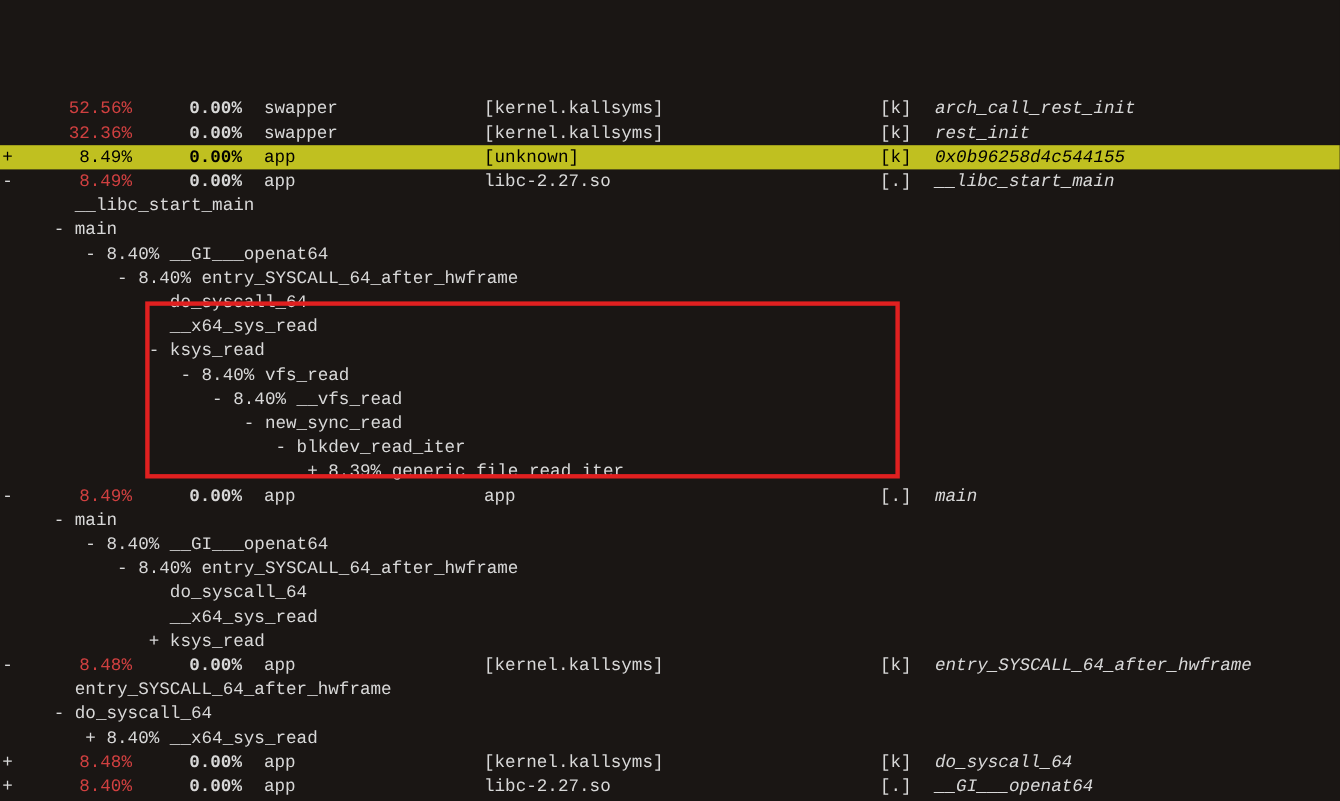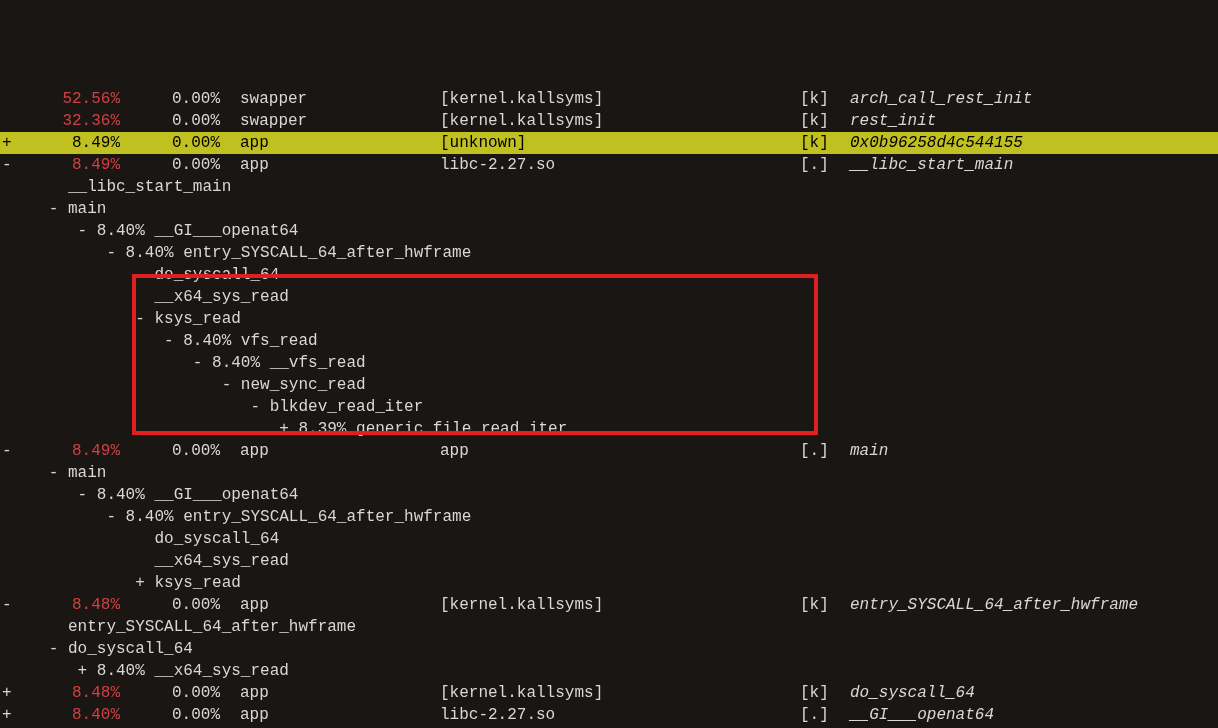--- a/index.html
+++ b/index.html
@@ -21,21 +21,21 @@
     }
     .highlighted {
       background: #c0c020;
       color: #000;
     }
     .highlighted .white { color: #000; }
     .red { color: #d04040; }
     .white { color: #d8d8d8; }
     .col-prefix { width: 20px; text-align: left; padding-left: 2px; }
     .col-overhead { width: 100px; text-align: right; }
-    .col-children { width: 100px; text-align: right; }
+    .col-children { width: 100px; text-align: right; font-weight: bold; }
     .col-gap { width: 20px; }
     .col-comm { width: 200px; }
     .col-dso { width: 360px; }
     .col-sym-pre { width: 50px; }
     .col-sym { flex: 1; font-style: italic; }
     .tree-line {
       padding-left: 20px;
     }
     .redbox {
       position: absolute;

